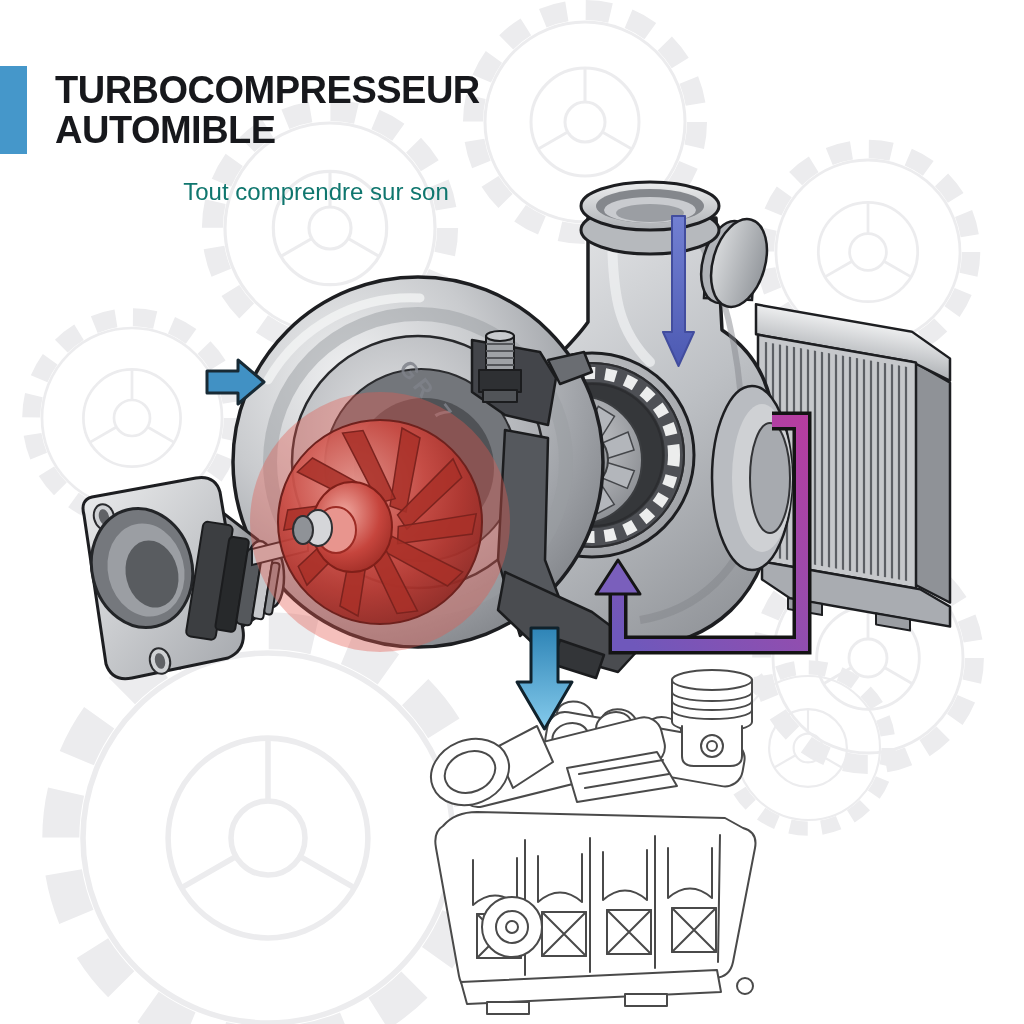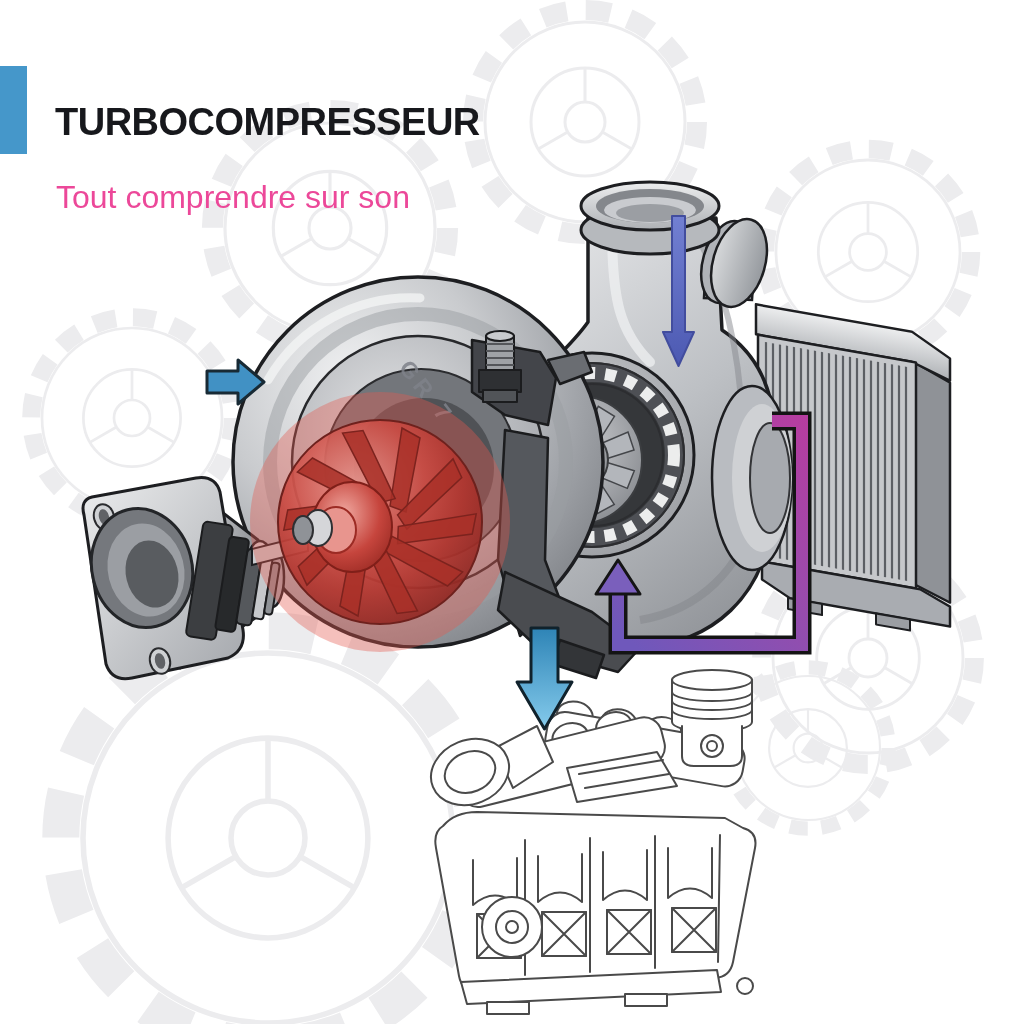--- a/index.html
+++ b/index.html
@@ -6,25 +6,24 @@
   #canvas{
     position:relative;width:1024px;height:1024px;overflow:hidden;
     background:#ffffff;font-family:"Liberation Sans",sans-serif;
   }
   .abs{position:absolute;}
   #accent-bar{left:0;top:66px;width:27px;height:88px;background:#4597ca;}
   #title{
     left:55px;top:70px;width:560px;
     font-weight:700;font-size:38px;line-height:1.06;color:#17181c;
     letter-spacing:-0.5px;
-    margin-top:32px;
   }
   #subtitle{
     left:56px;top:176px;width:520px;
-    font-weight:400;font-size:32px;line-height:1.32;color:#ec4899;
+    font-weight:400;font-size:24px;line-height:1.32;color:#0f766e;text-align:center;
   }
   svg text.engrave{
     font-family:"Liberation Sans",sans-serif;font-weight:700;
     font-size:23px;letter-spacing:5px;fill:#7f828a;opacity:.85;
   }
 </style>
 </head>
 <body>
 
 <div id="canvas">
@@ -325,18 +324,19 @@
   </g>
 
   <g>
     <path d="M672,216 h13 v116 h9 l-15.5,34 L663,332 h9 Z" fill="url(#gradViolet)" stroke="#424d9e" stroke-width="2" stroke-linejoin="round"></path>
   </g>
 </svg>
 
 <div id="accent-bar" class="abs"></div>
 <div id="title" class="abs">
   <div>TURBOCOMPRESSEUR</div>
+  <div>AUTOMIBLE</div>
 </div>
 <div id="subtitle" class="abs">
   <div>Tout comprendre sur son</div>
 </div>
 
 </div>
 
 </body></html>

